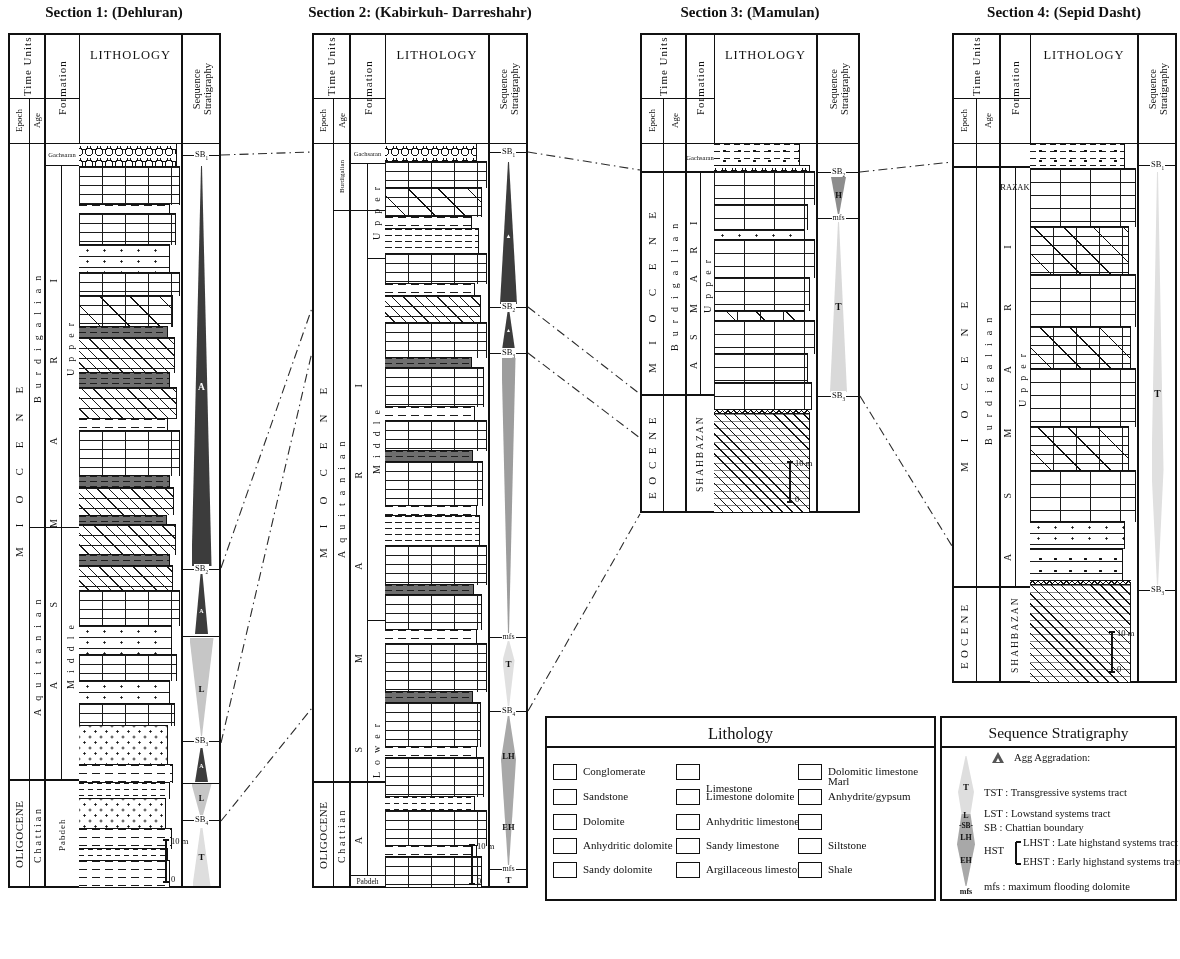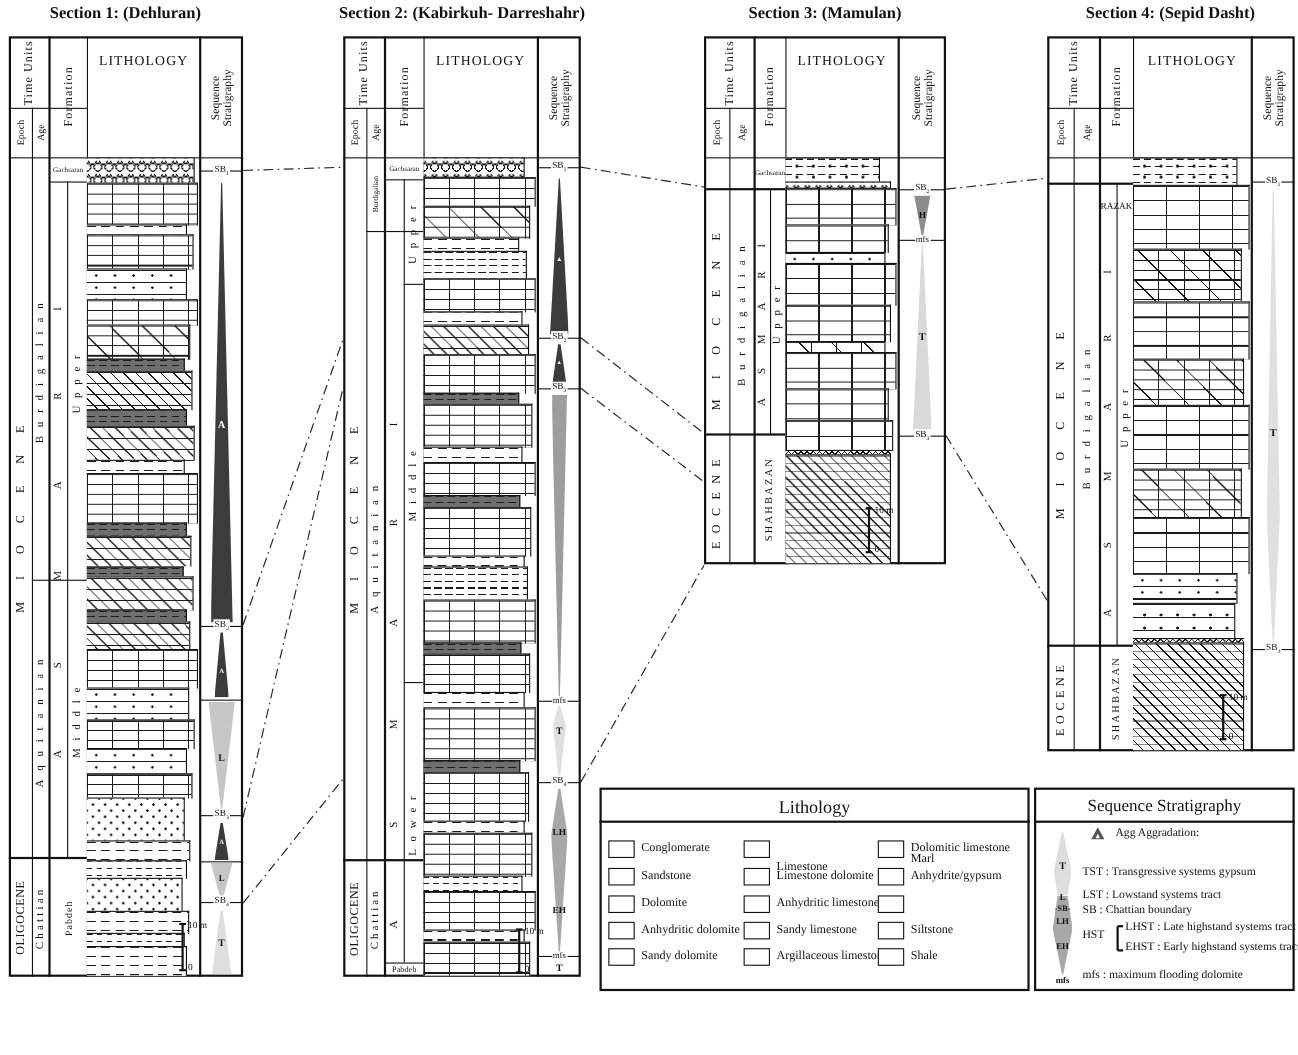--- a/index.html
+++ b/index.html
@@ -441,21 +441,21 @@
       <div class="abs" style="left: 995.5px; top: 758px; width: 0px; height: 0px; border-left: 2.5px solid transparent; border-right: 2.5px solid transparent; border-bottom: 4.5px solid rgb(255, 255, 255);"></div>
       <div class="sq-line" style="left: 1014px; top: 752px;">Agg  Aggradation:</div>
       <div class="wedge" style="left: 958px; top: 756px; width: 16px; height: 58px; background: rgb(222, 222, 222); clip-path: polygon(7.5px 0px, 8.5px 0px, 16px 62%, 12.5px 100%, 3.5px 100%, 0px 62%);"></div>
       <div class="wedge" style="left: 957px; top: 814px; width: 18px; height: 72px; background: rgb(168, 168, 168); clip-path: polygon(4.5px 0px, 13.5px 0px, 18px 42%, 9.5px 100%, 8.5px 100%, 0px 42%);"></div>
       <div class="abs" style="left: 952px; top: 783px; width: 28px; text-align: center; font-size: 9px; font-weight: bold; color: rgb(17, 17, 17); line-height: 1;">T</div>
       <div class="abs" style="left: 952px; top: 812px; width: 28px; text-align: center; font-size: 8px; font-weight: bold; color: rgb(17, 17, 17); line-height: 1;">L</div>
       <div class="abs" style="left: 952px; top: 822px; width: 28px; text-align: center; font-size: 7.5px; font-weight: bold; color: rgb(17, 17, 17); line-height: 1;">-SB-</div>
       <div class="abs" style="left: 952px; top: 834px; width: 28px; text-align: center; font-size: 8px; font-weight: bold; color: rgb(17, 17, 17); line-height: 1;">LH</div>
       <div class="abs" style="left: 952px; top: 857px; width: 28px; text-align: center; font-size: 8px; font-weight: bold; color: rgb(17, 17, 17); line-height: 1;">EH</div>
       <div class="abs" style="left: 952px; top: 888px; width: 28px; text-align: center; font-size: 8px; font-weight: bold; color: rgb(17, 17, 17); line-height: 1;">mfs</div>
-      <div class="sq-line" style="left: 984px; top: 787px;">TST : Transgressive systems gypsum</div>
+      <div class="sq-line" style="left: 984px; top: 787px;">TST : Transgressive systems tract</div>
       <div class="sq-line" style="left: 984px; top: 808px;">LST : Lowstand systems tract</div>
       <div class="sq-line" style="left: 984px; top: 822px;">SB : Chattian boundary</div>
       <div class="sq-line" style="left: 984px; top: 845px; font-weight: normal;">HST</div>
       <div class="vline" style="left: 1015.4px; top: 842px; width: 1.2px; height: 22px;"></div>
       <div class="hline" style="left: 1016px; top: 841.4px; width: 5px; height: 1.2px;"></div>
       <div class="hline" style="left: 1016px; top: 863.4px; width: 5px; height: 1.2px;"></div>
       <div class="sq-line" style="left: 1023px; top: 837px;">LHST : Late highstand systems tract</div>
       <div class="sq-line" style="left: 1023px; top: 856px;">EHST : Early highstand systems tract</div>
       <div class="sq-line" style="left: 984px; top: 881px;">mfs : maximum flooding dolomite</div>
     </div>

